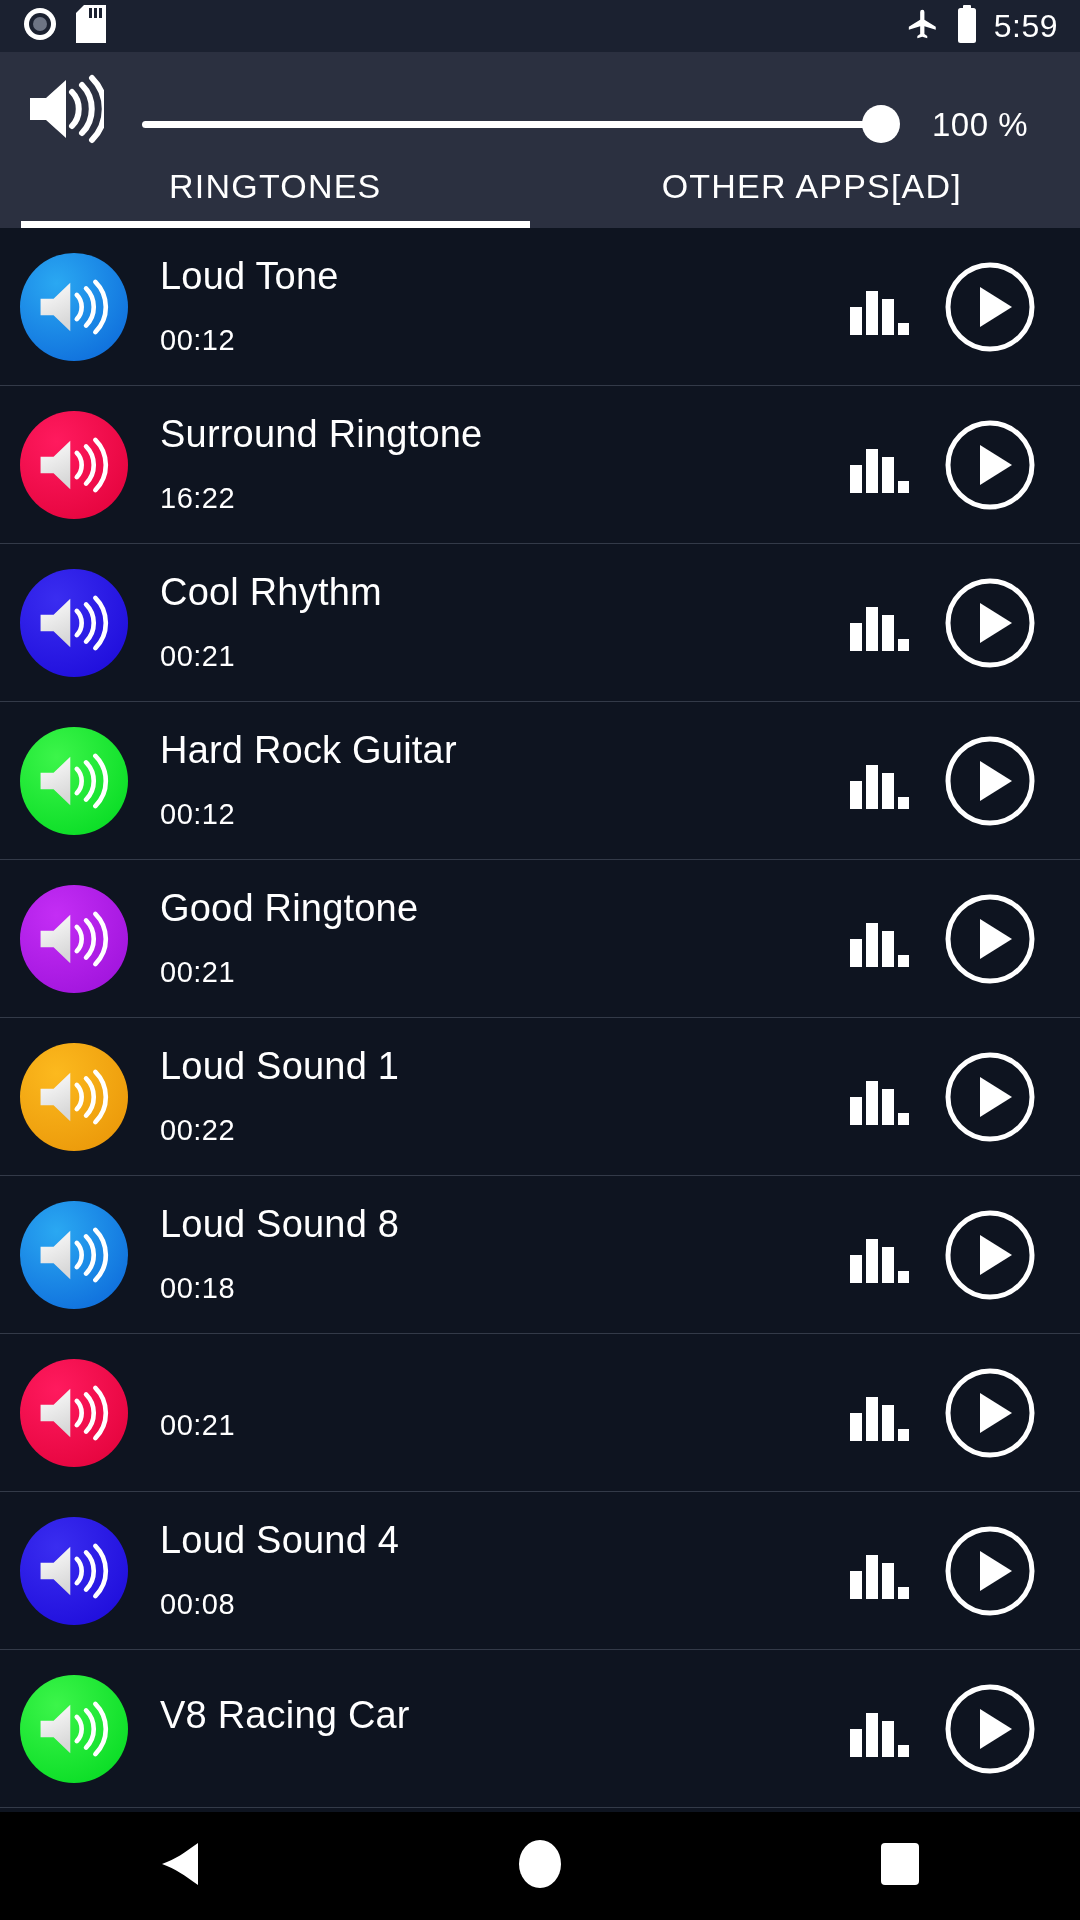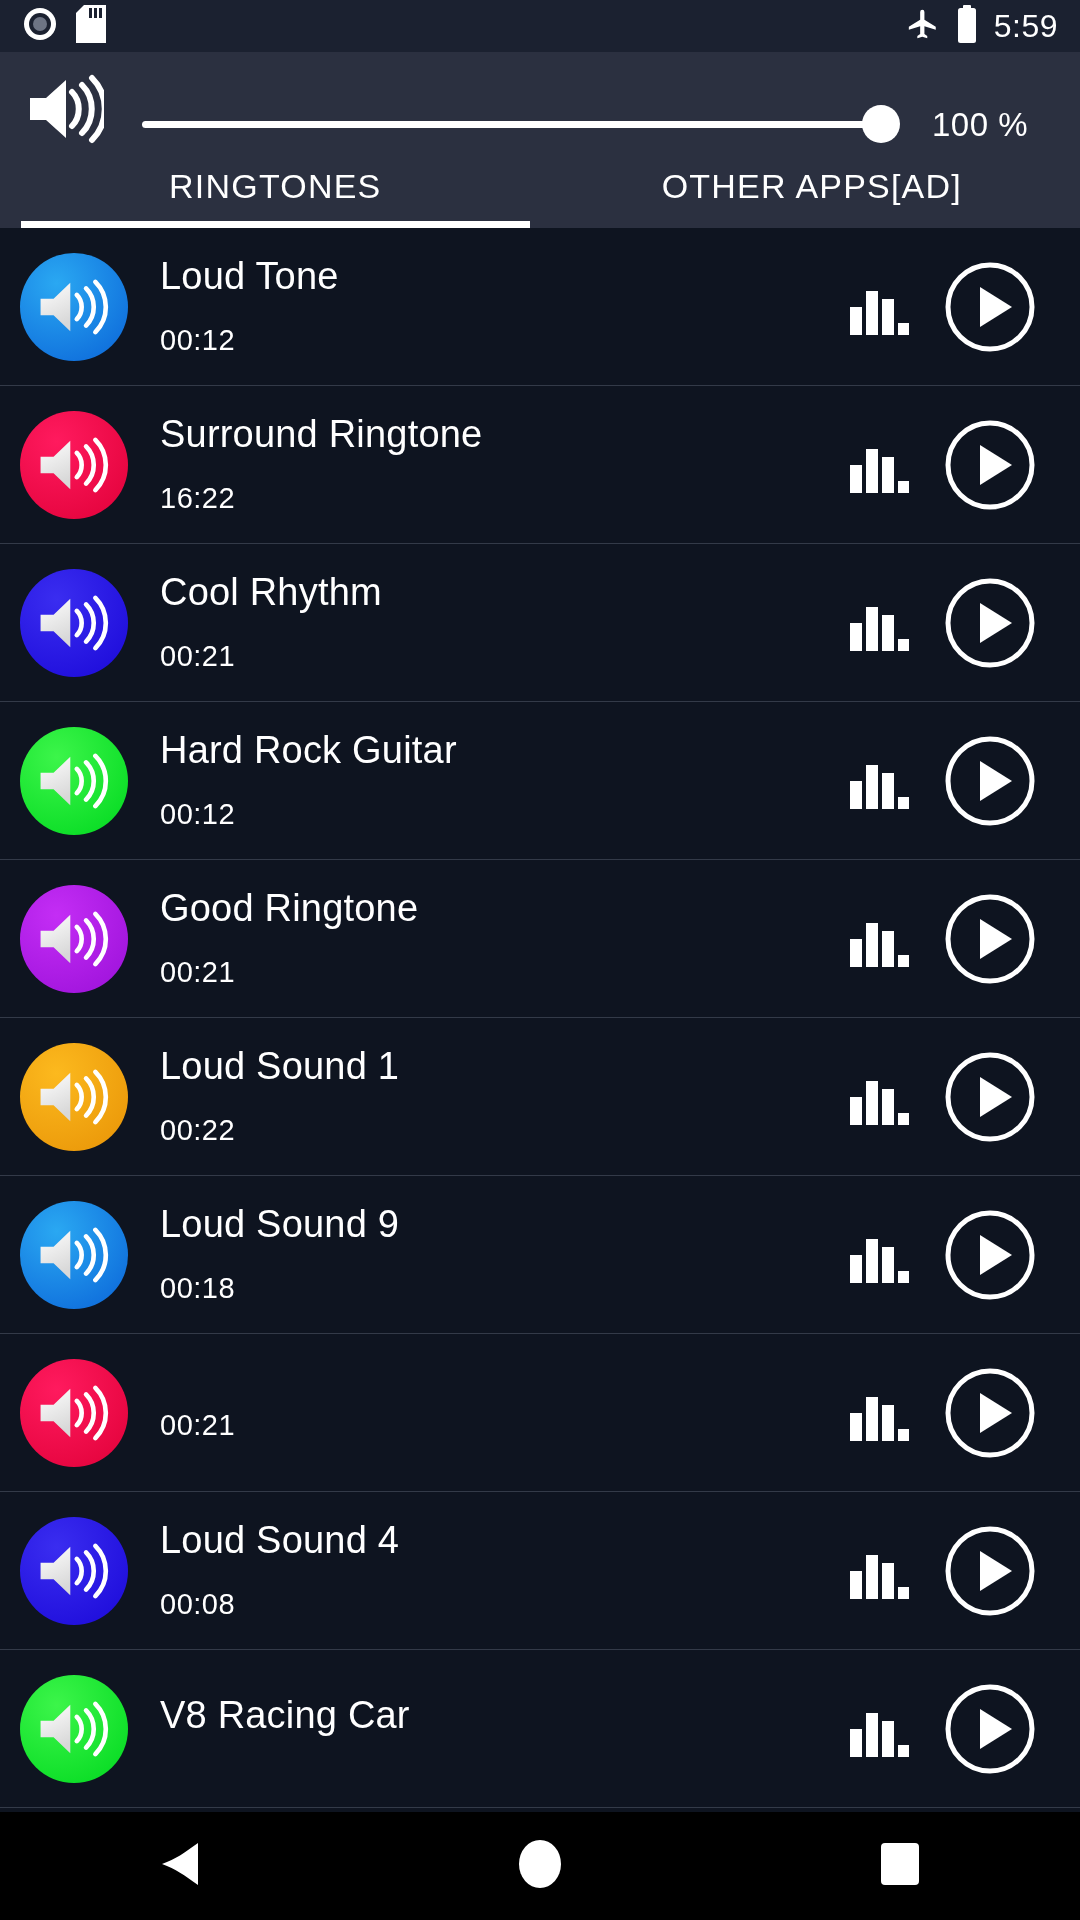--- a/index.html
+++ b/index.html
@@ -384,21 +384,21 @@
                 </linearGradient>
               </defs>
               <path d="M6 26 H20 L38 9 V61 L20 44 H6 Z" fill="url(#g6)"></path>
               <path d="M45 22 C52 29, 52 41, 45 48" stroke="#ffffff" stroke-width="5" fill="none" stroke-linecap="round"></path>
               <path d="M55 15 C66 26, 66 44, 55 55" stroke="#ffffff" stroke-width="5" fill="none" stroke-linecap="round"></path>
               <path d="M65 8 C80 23, 80 47, 65 62" stroke="#ffffff" stroke-width="5" fill="none" stroke-linecap="round"></path>
             </svg>
           </div>
         </div>
         <div class="row-text">
-          <div class="row-title">Loud Sound 9</div>
+          <div class="row-title">Loud Sound 8</div>
           <div class="row-dur">00:18</div>
         </div>
         <div class="row-eq">
           <svg width="62" height="56" viewBox="0 0 62 56">
             <rect x="2" y="28" width="12" height="28" fill="#ffffff"></rect>
             <rect x="18" y="12" width="12" height="44" fill="#ffffff"></rect>
             <rect x="34" y="20" width="12" height="36" fill="#ffffff"></rect>
             <rect x="50" y="44" width="11" height="12" fill="#ffffff"></rect>
           </svg>
         </div>

